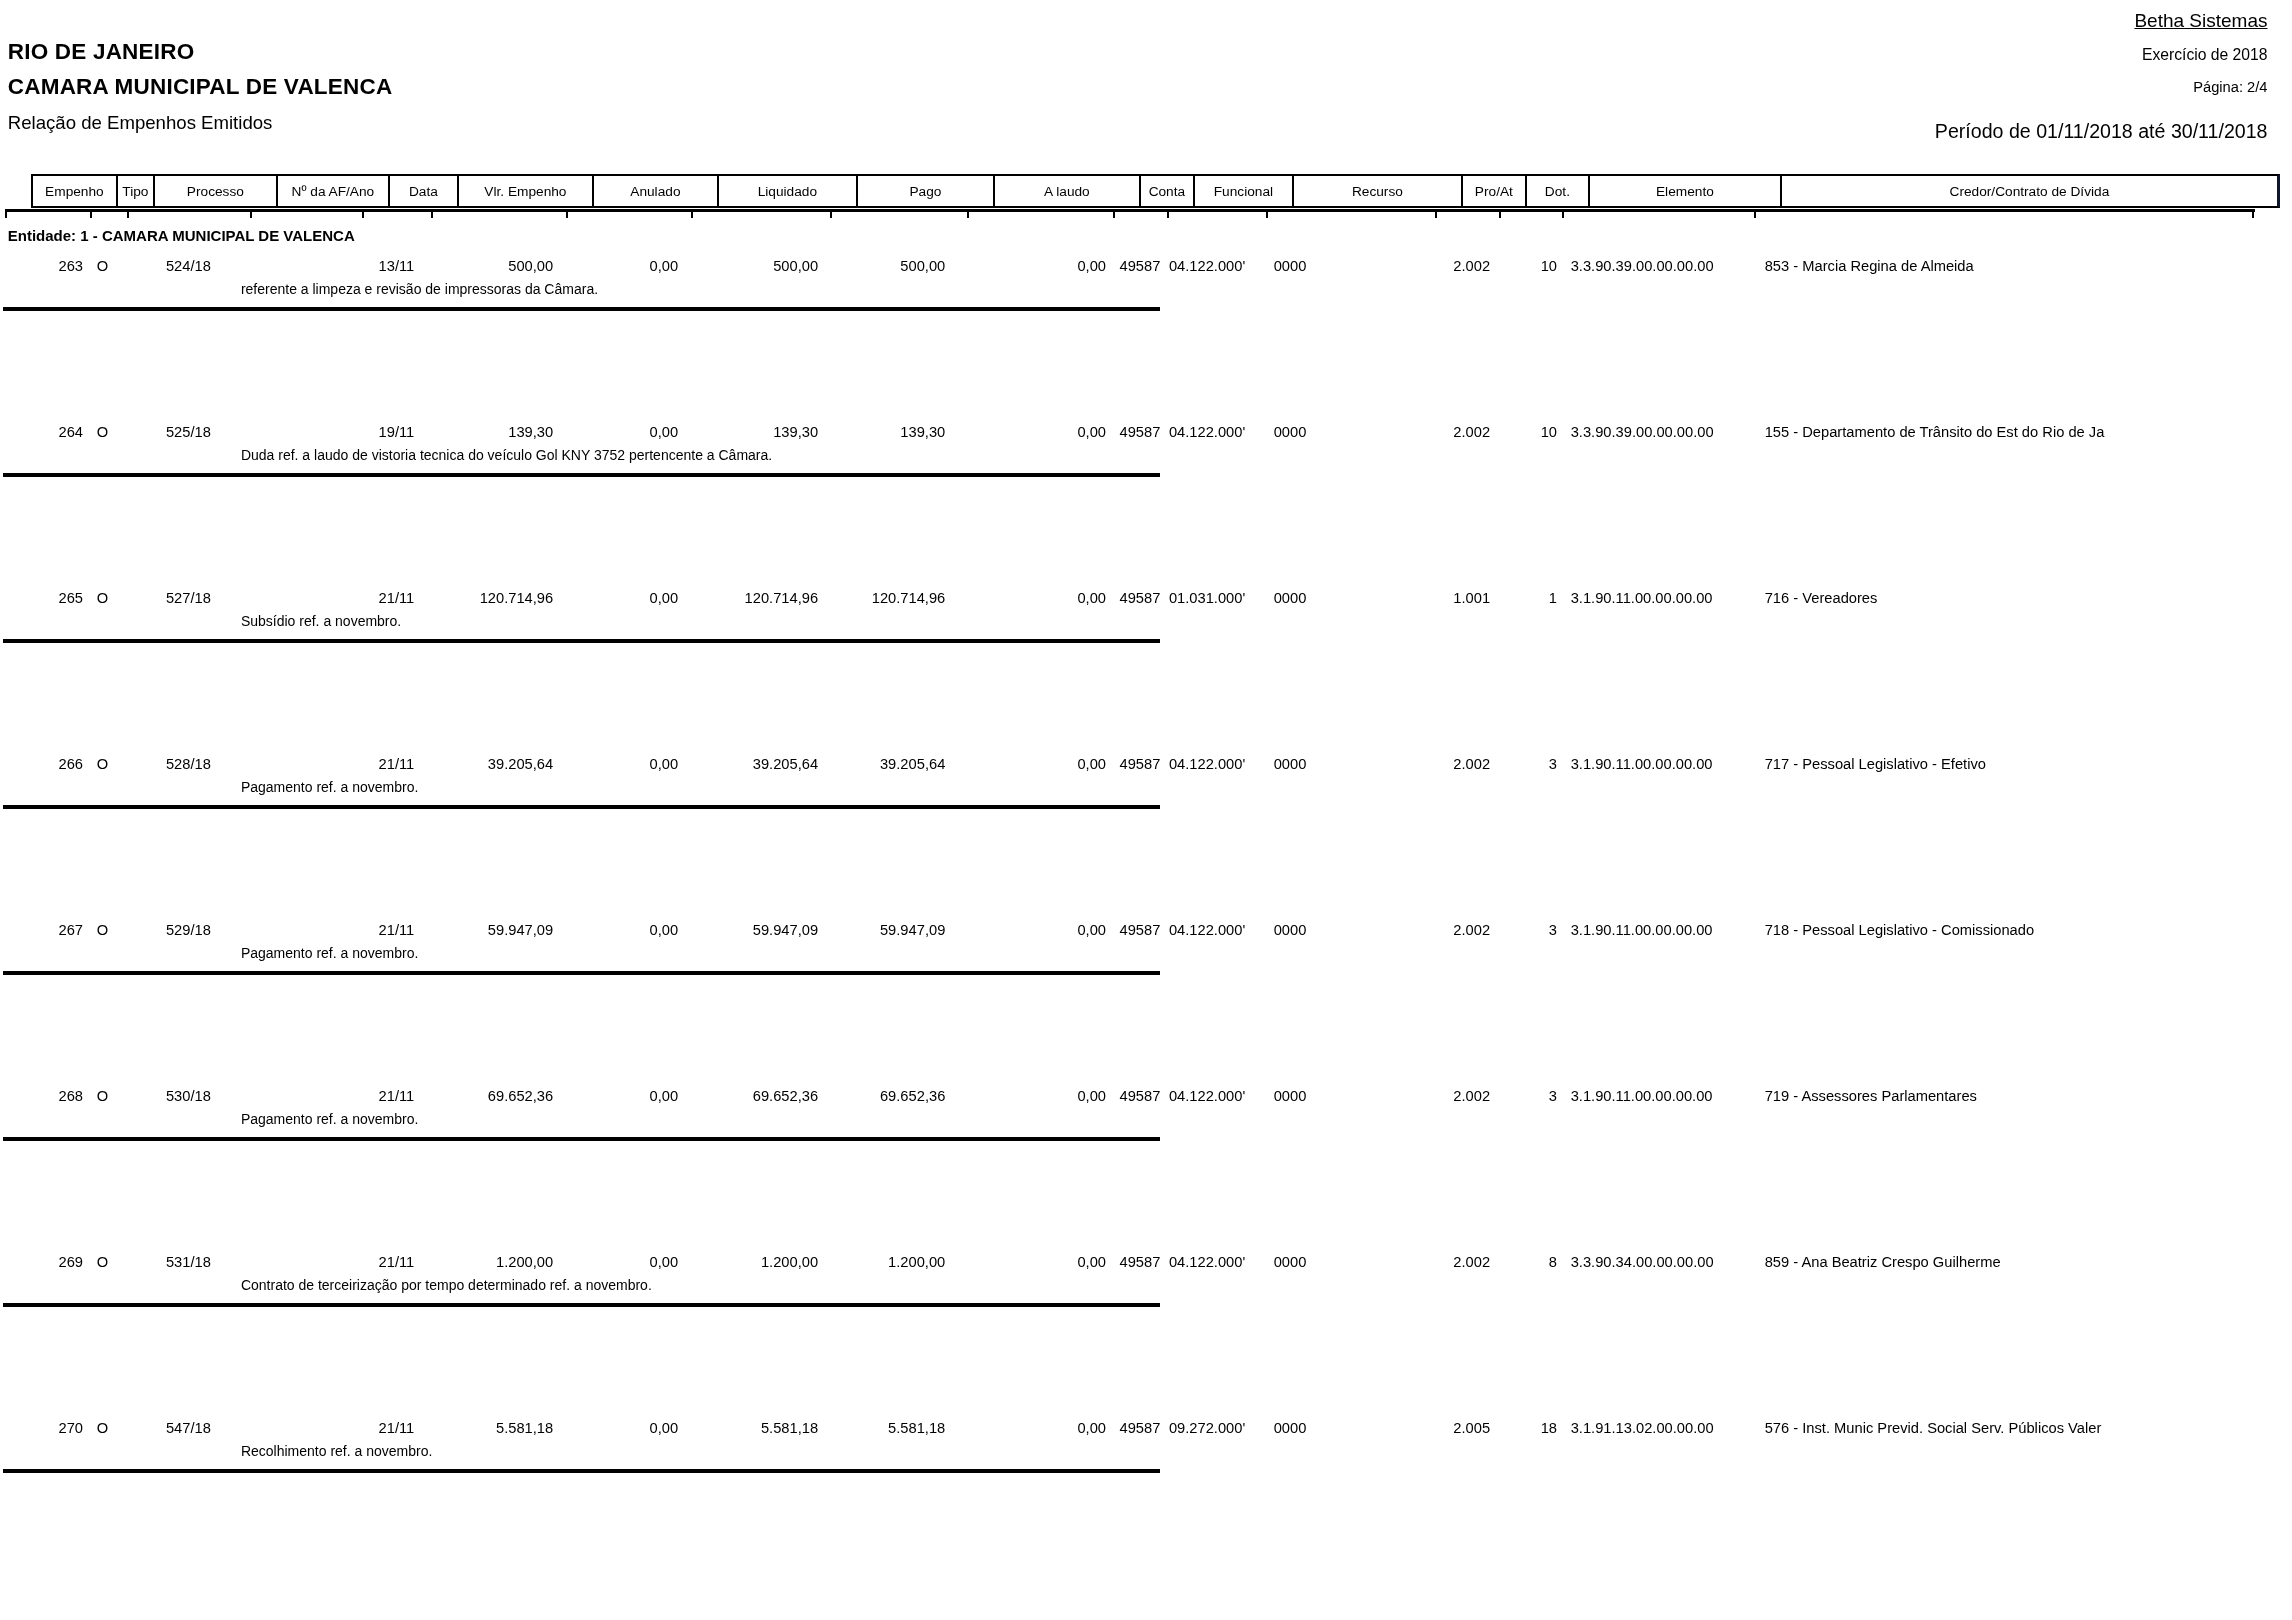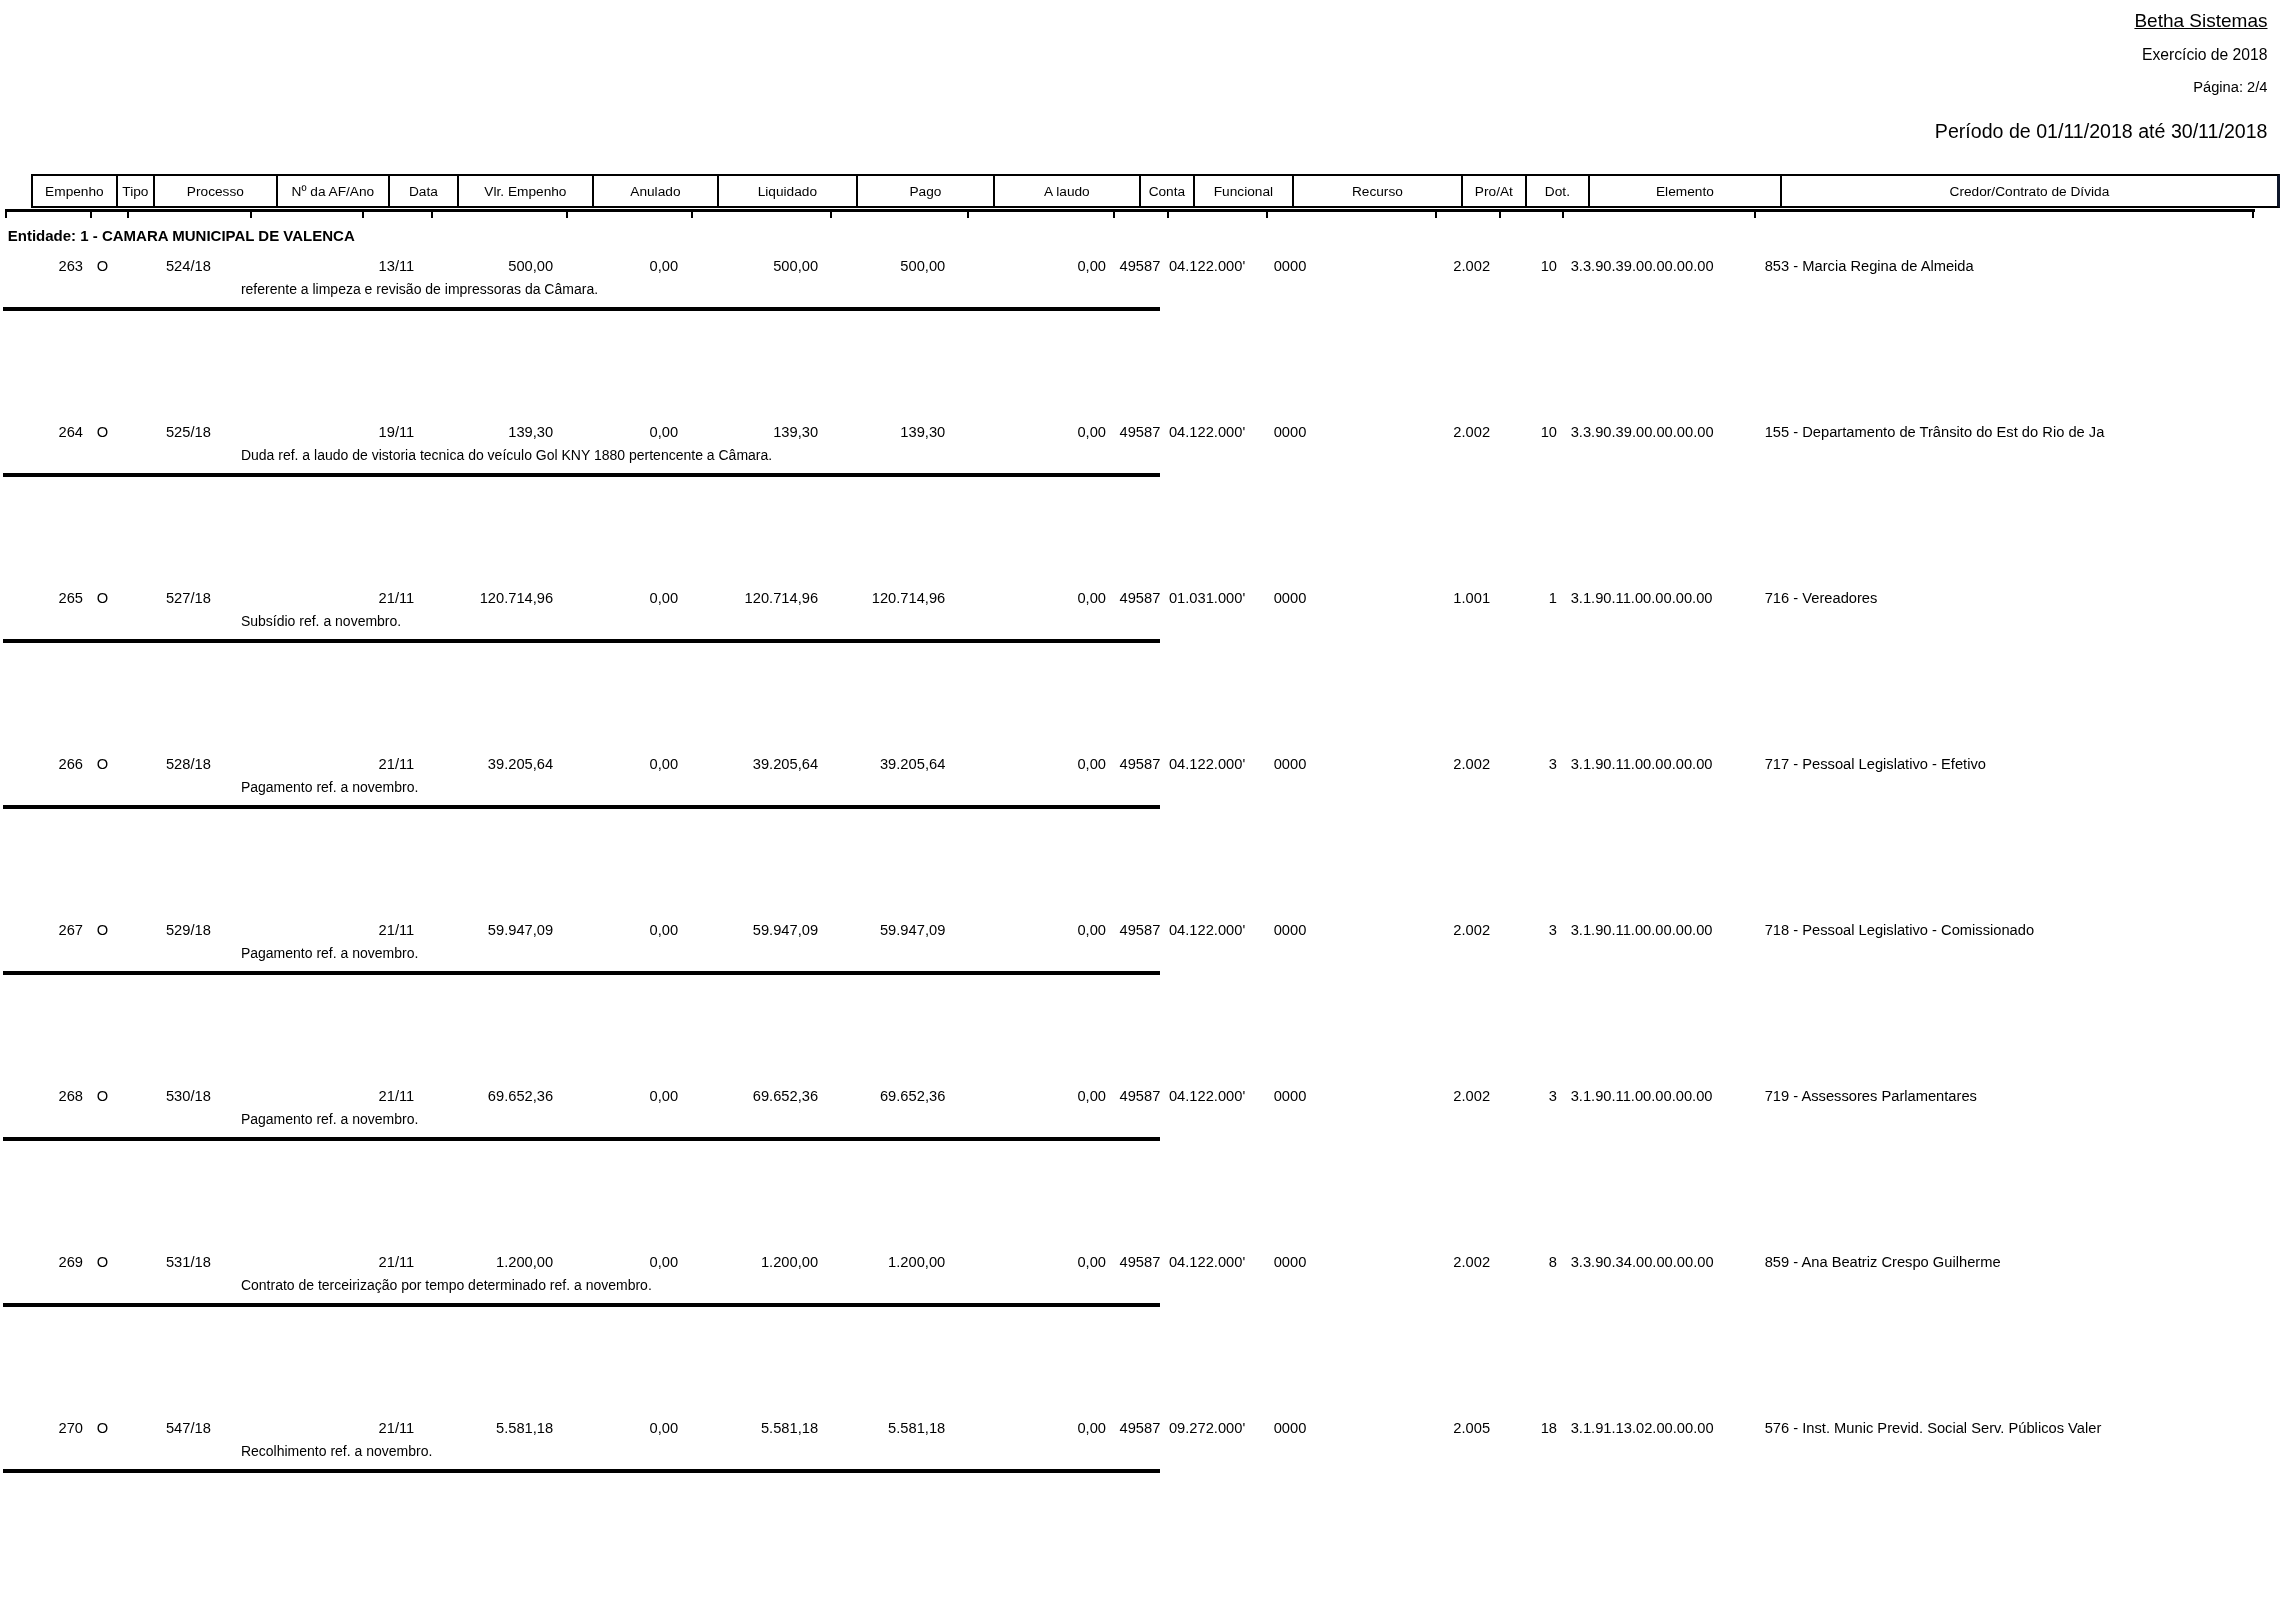--- a/index.html
+++ b/index.html
@@ -70,20 +70,25 @@
     margin-left:236px; max-width:617px;
     font-size:14px; line-height:20.6px; margin-top:4.9px;
   }
   .rowline { width:1157px; height:4.9px; background:#000; margin-top:6.9px; margin-left:-2px; }
 </style>
 </head>
 <body>
 
 <div class="page">
 
+  <div class="top-left">
+    <div class="muni-state">RIO DE JANEIRO</div>
+    <div class="muni-org">CAMARA MUNICIPAL DE VALENCA</div>
+    <div class="report-title">Relação de Empenhos Emitidos</div>
+  </div>
 
   <div class="top-right">
     <div class="vendor">Betha Sistemas</div>
     <div class="exercise">Exercício de 2018</div>
     <div class="page-num">Página: 2/4</div>
     <div class="period">Período de 01/11/2018 até 30/11/2018</div>
   </div>
 
   <div class="table-area">
 
@@ -202,21 +207,21 @@
             <span class="col-pago">139,30</span>
             <span class="col-apagar">0,00</span>
             <span class="col-conta">49587</span>
             <span class="col-func">04.122.000'</span>
             <span class="col-recurso">0000</span>
             <span class="col-proat">2.002</span>
             <span class="col-dot">10</span>
             <span class="col-elem">3.3.90.39.00.00.00.00</span>
             <span class="col-credor">155 - Departamento de Trânsito do Est do Rio de Ja</span>
           </div>
-          <div class="hist">Duda ref. a laudo de vistoria tecnica do veículo Gol KNY 1880 pertencente a Câmara.</div>
+          <div class="hist">Duda ref. a laudo de vistoria tecnica do veículo Gol KNY 3752 pertencente a Câmara.</div>
           <div class="rowline"></div>
         </div>
 
         <div class="row">
           <div class="vals">
             <span class="col-empenho">265</span>
             <span class="col-tipo">O</span>
             <span class="col-processo">527/18</span>
             <span class="col-af"></span>
             <span class="col-data">21/11</span>

